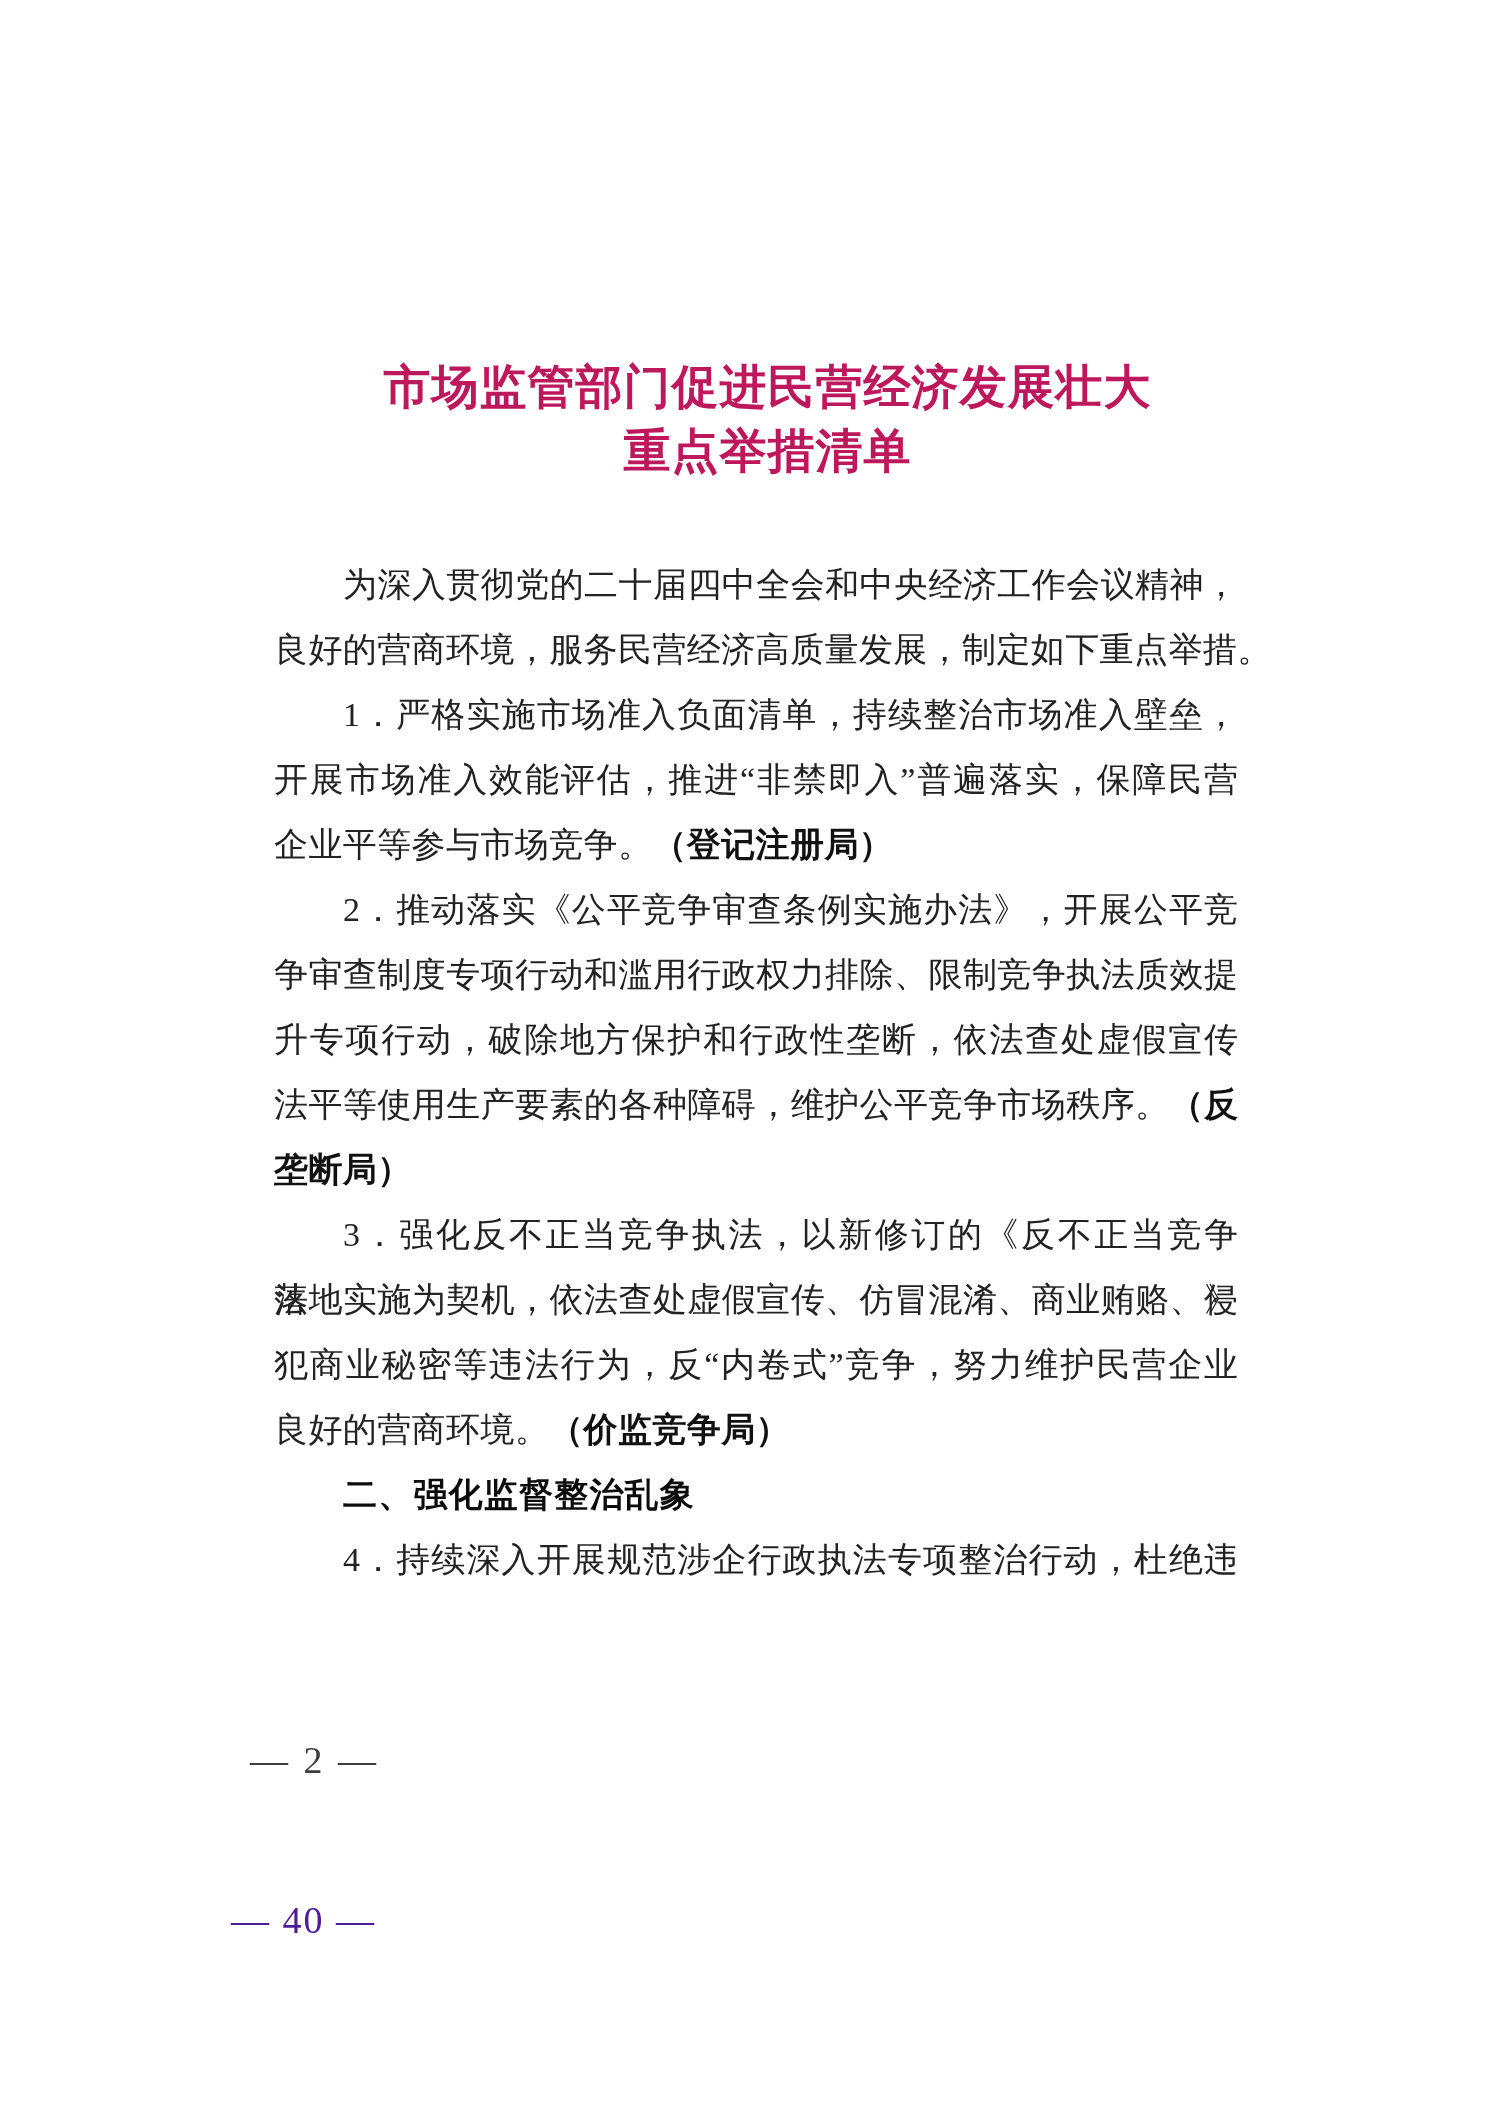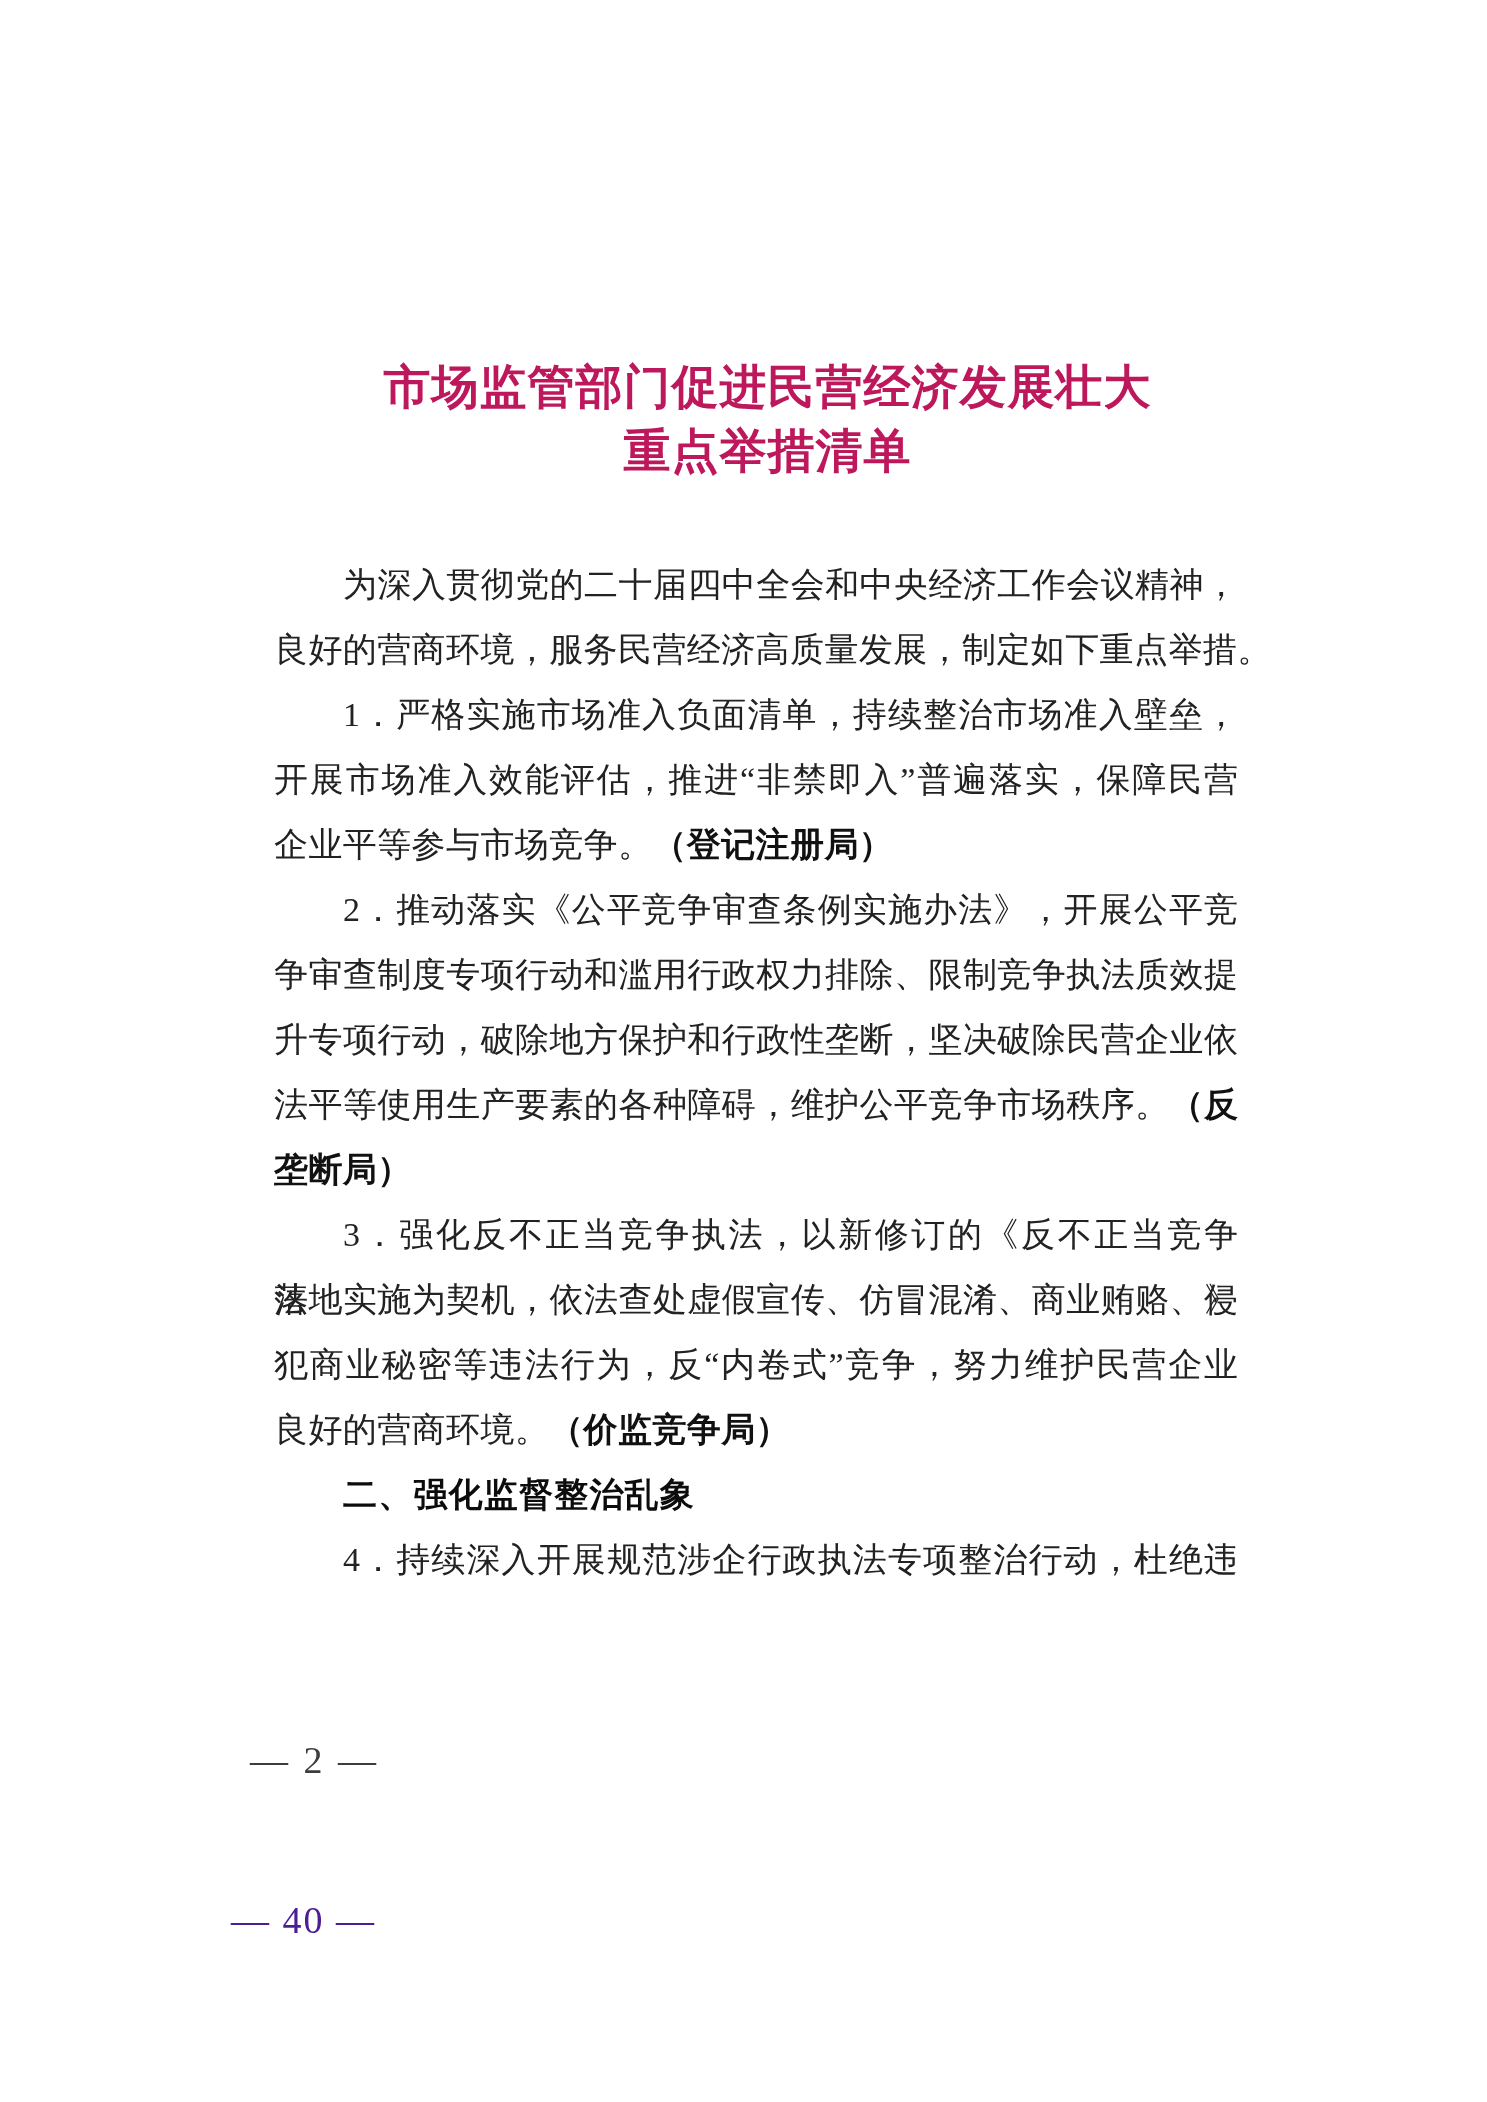--- a/index.html
+++ b/index.html
@@ -104,21 +104,21 @@
   </div>
 
   <div class="doc-body">
     <div class="ln j ind"><span>为深入贯彻党的二十届四中全会和中央经济工作会议精神，</span><span class="em-seg"></span></div>
     <div class="ln"><span>良好的营商环境，服务民营经济高质量发展，制定如下重点举措。</span><span class="em-seg"></span></div>
     <div class="ln j ind"><span>1．严格实施市场准入负面清单，持续整治市场准入壁垒，</span><span class="em-seg"></span></div>
     <div class="ln j"><span>开展市场准入效能评估，推进“非禁即入”普遍落实，保障民营</span><span class="em-seg"></span></div>
     <div class="ln"><span>企业平等参与市场竞争。</span><span class="em-seg">（登记注册局）</span></div>
     <div class="ln j ind"><span>2．推动落实《公平竞争审查条例实施办法》，开展公平竞</span><span class="em-seg"></span></div>
     <div class="ln j"><span>争审查制度专项行动和滥用行政权力排除、限制竞争执法质效提</span><span class="em-seg"></span></div>
-    <div class="ln j"><span>升专项行动，破除地方保护和行政性垄断，坚决破除民营企业依</span><span class="em-seg"></span></div>
+    <div class="ln j"><span>升专项行动，破除地方保护和行政性垄断，依法查处虚假宣传</span><span class="em-seg"></span></div>
     <div class="ln j"><span>法平等使用生产要素的各种障碍，维护公平竞争市场秩序。</span><span class="em-seg">（反</span></div>
     <div class="ln"><span></span><span class="em-seg">垄断局）</span></div>
     <div class="ln j ind"><span>3．强化反不正当竞争执法，以新修订的《反不正当竞争法》</span><span class="em-seg"></span></div>
     <div class="ln j"><span>落地实施为契机，依法查处虚假宣传、仿冒混淆、商业贿赂、侵</span><span class="em-seg"></span></div>
     <div class="ln j"><span>犯商业秘密等违法行为，反“内卷式”竞争，努力维护民营企业</span><span class="em-seg"></span></div>
     <div class="ln"><span>良好的营商环境。</span><span class="em-seg">（价监竞争局）</span></div>
     <div class="ln hd ind"><span>二、强化监督整治乱象</span><span class="em-seg"></span></div>
     <div class="ln j ind"><span>4．持续深入开展规范涉企行政执法专项整治行动，杜绝违</span><span class="em-seg"></span></div>
   </div>
 

